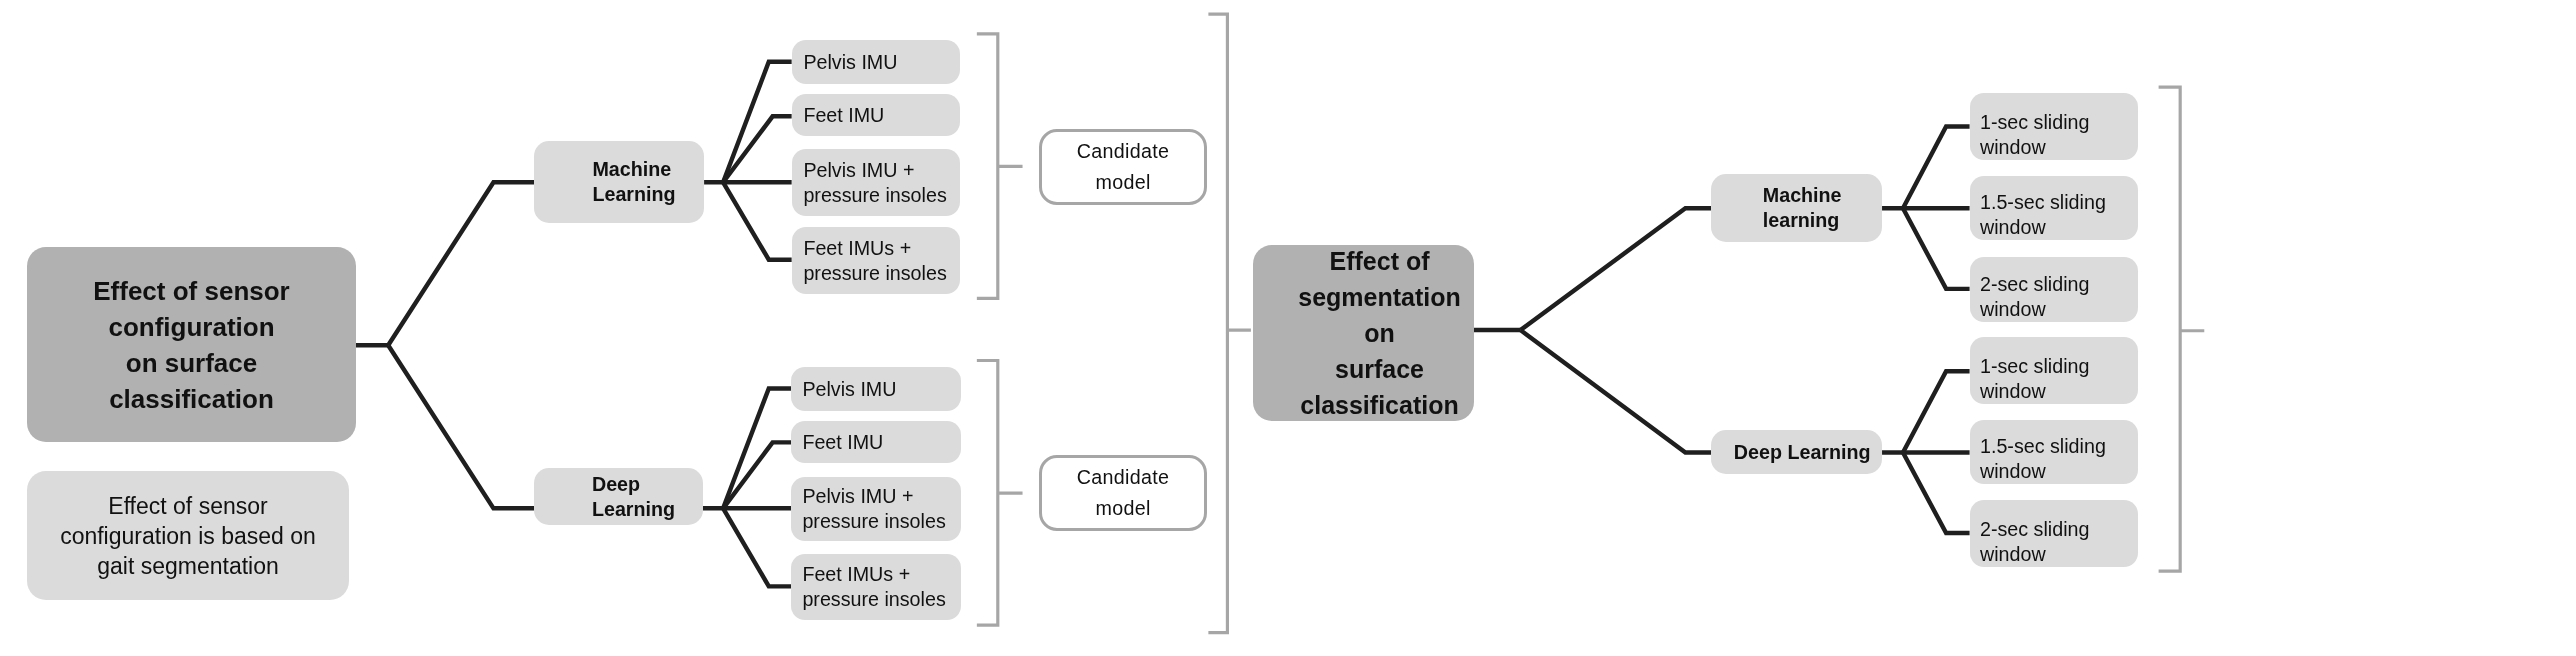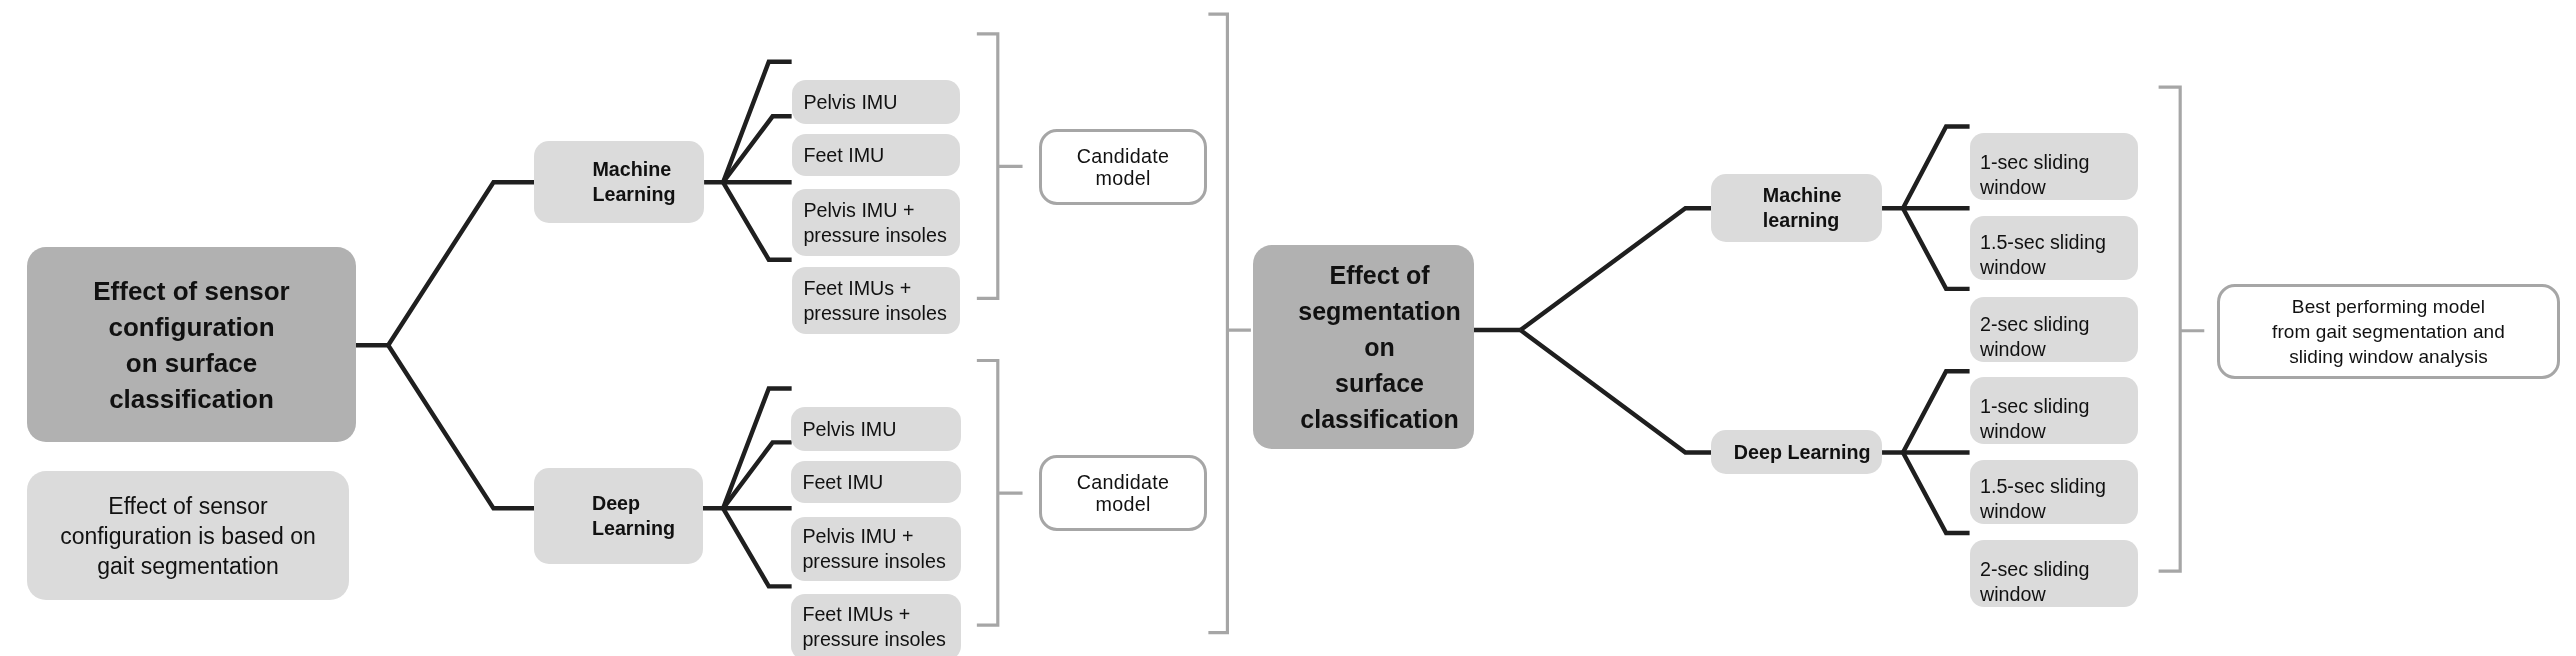--- a/index.html
+++ b/index.html
@@ -48,28 +48,27 @@
     font-weight:700;
     font-size:19.7px;line-height:25px;
     justify-content:center;text-align:left;
   }
   .leaf-box{
     background:var(--branch-box-fill);
     border-radius:14px;
     font-size:19.7px;line-height:25px;
     justify-content:flex-start;text-align:left;
     font-weight:500;
-    margin-top:40px;
   }
   .leaf-box.rgt{font-weight:400;align-items:flex-end;}
   .outcome-box{
     background:var(--outcome-box-fill);
     border:3.2px solid var(--outcome-box-border);
     border-radius:18px;
-    font-size:19.7px;line-height:22px;
+    font-size:19.7px;line-height:31px;
     letter-spacing:0.3px;
   }
   .best-box{font-size:19px;line-height:25px;letter-spacing:0.1px;}
 </style>
 </head>
 <body>
 
 <div class="canvas">
 
   <svg class="links" width="2576" height="657" viewBox="0 0 4061 1035">
@@ -117,21 +116,21 @@
     <span>Effect of sensor
 configuration is based on
 gait segmentation</span>
   </div>
 
   <div class="box branch-box" style="left:534px;top:141px;width:170px;height:82px;padding-left:30px;">
     <span>Machine
 Learning</span>
   </div>
 
-  <div class="box branch-box" style="left:534px;top:468px;width:169px;height:96px;padding-left:30px;">
+  <div class="box branch-box" style="left:534px;top:468px;width:169px;height:57px;padding-left:30px;">
     <span>Deep
 Learning</span>
   </div>
 
   <div class="box leaf-box" style="left:792px;top:40px;width:168px;height:44px;padding-left:11.4px;">
     <span>Pelvis IMU</span>
   </div>
   <div class="box leaf-box" style="left:792px;top:94px;width:168px;height:42px;padding-left:11.4px;">
     <span>Feet IMU</span>
   </div>
@@ -161,21 +160,21 @@
 
   <div class="box outcome-box" style="left:1039px;top:129px;width:168px;height:76px;">
     <span>Candidate
 model</span>
   </div>
   <div class="box outcome-box" style="left:1039px;top:455px;width:168px;height:76px;">
     <span>Candidate
 model</span>
   </div>
 
-  <div class="box root-box" style="left:1253px;top:245px;width:221px;height:204px;font-size:25px;line-height:36px;padding-left:32px;">
+  <div class="box root-box" style="left:1253px;top:245px;width:221px;height:176px;font-size:25px;line-height:36px;padding-left:32px;">
     <span>Effect of
 segmentation on
 surface
 classification</span>
   </div>
 
   <div class="box branch-box" style="left:1711px;top:174px;width:171px;height:68px;padding-left:11.4px;">
     <span>Machine
 learning</span>
   </div>
@@ -203,20 +202,15 @@
   </div>
   <div class="box leaf-box rgt" style="left:1970px;top:420px;width:168px;height:64px;padding-left:10px;">
     <span>1.5-sec sliding
 window</span>
   </div>
   <div class="box leaf-box rgt" style="left:1970px;top:500px;width:168px;height:67px;padding-left:10px;">
     <span>2-sec sliding
 window</span>
   </div>
 
-  <div class="box outcome-box best-box" style="left:2217px;top:284px;width:343px;height:95px;">
-    <span>Best performing model
-from gait segmentation and
-sliding window analysis</span>
-  </div>
 
 </div>
 
 
 </body></html>

